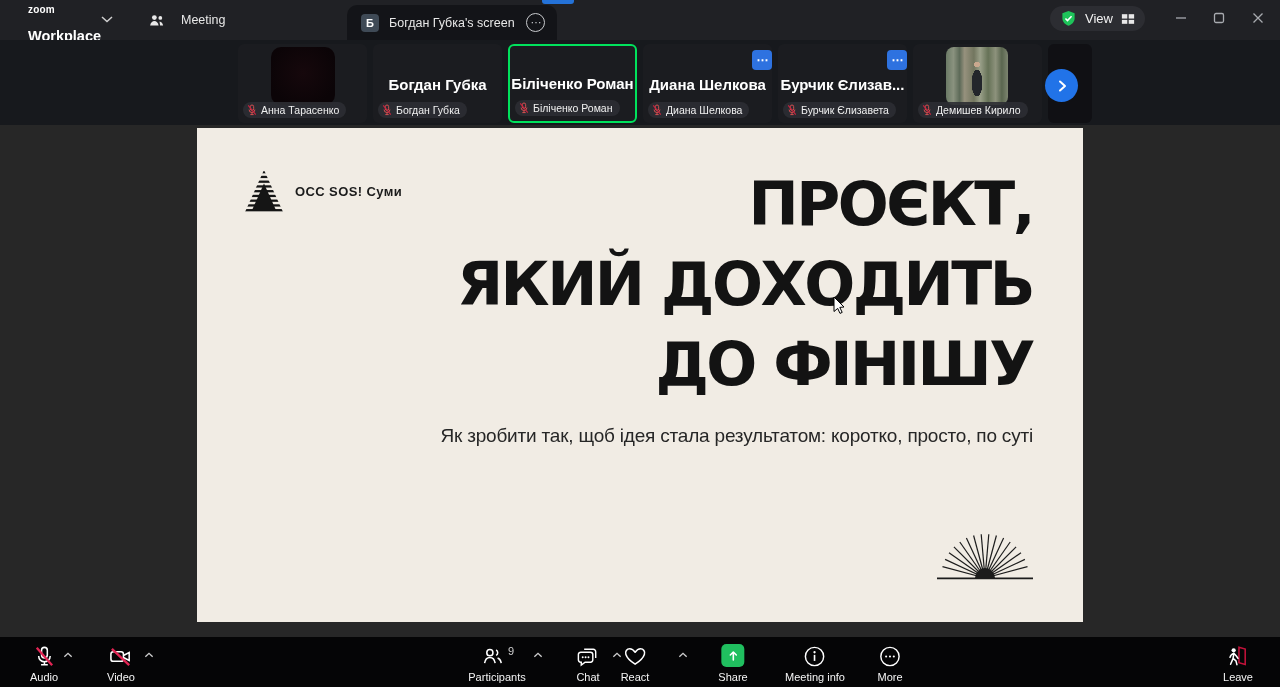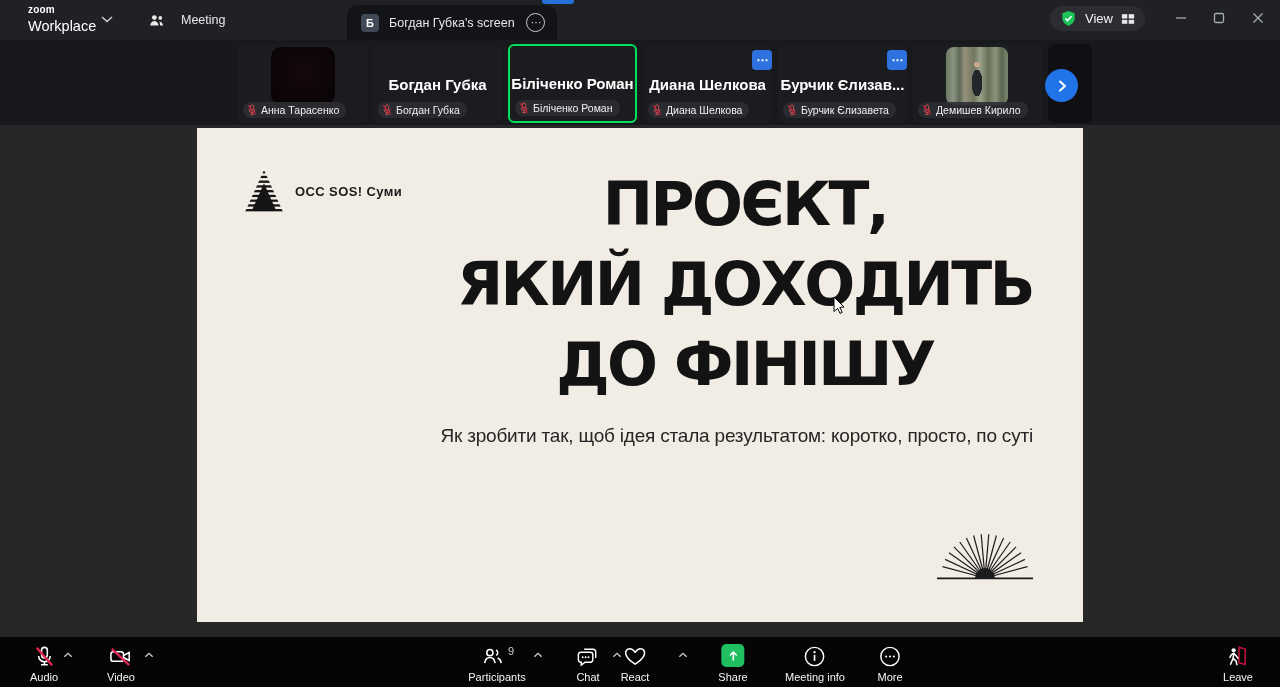--- a/index.html
+++ b/index.html
@@ -7,21 +7,21 @@
   .app {
     position:relative; width:1280px; height:687px; overflow:hidden;
     background:#0369a1; font-family:"Liberation Sans", sans-serif;
     -webkit-font-smoothing:antialiased;
   }
 
   
   .titlebar { position:absolute; top:0; left:0; width:1280px; height:40px; background:#202125; }
   .zoom-logo { position:absolute; left:28px; top:5px; color:#fff; line-height:1; }
   .zoom-logo .z1 { font-size:10px; font-weight:700; letter-spacing:.2px; }
-  .zoom-logo .z2 { font-size:14.5px; font-weight:400; margin-top:4px; }
+  .zoom-logo .z2 { font-size:14.5px; font-weight:700; margin-top:14px; }
   .logo-chev { position:absolute; left:100px; top:14px; width:14px; height:10px; cursor:pointer; }
   .meeting-tab { position:absolute; left:148px; top:0; height:40px; display:flex; align-items:center; gap:16px; color:#e8e8e8; font-size:12.5px; cursor:pointer; }
   .active-tab {
     position:absolute; left:347px; top:5px; width:210px; height:35px;
     background:#131418; border-radius:10px 10px 0 0;
     display:flex; align-items:center; padding:0 12px 0 14px; gap:10px;
   }
   .tab-badge { width:18px; height:18px; border-radius:4px; background:#3f4a56; color:#fff; font-size:11px; font-weight:700; display:flex; align-items:center; justify-content:center; flex:0 0 auto; }
   .tab-title { color:#e8e8e8; font-size:12.5px; flex:1 1 auto; white-space:nowrap; overflow:hidden; }
   .tab-ellipsis { width:19px; height:19px; border:1.3px solid #c7c9cc; border-radius:50%; color:#c7c9cc; font-size:11px; line-height:16px; text-align:center; cursor:pointer; flex:0 0 auto; letter-spacing:-1px; }
@@ -76,21 +76,21 @@
 
   
   .main { position:absolute; top:125px; left:0; width:1280px; height:512px; background:#272727; }
   .slide {
     position:absolute; left:197px; top:3px; width:886px; height:494px;
     background:#f1ece4; color:#141414;
   }
   .brand { position:absolute; left:48px; top:42px; display:flex; align-items:center; gap:12px;text-align:right; }
   .brand-label { font-size:13px; font-weight:800; letter-spacing:.4px; color:#1b1b1b; }
   .slide-title {
-    position:absolute; right:50px; top:36px; text-align:center;
+    position:absolute; right:50px; top:36px; text-align:right;
     font-family:"DejaVu Sans", sans-serif; font-weight:800;
     font-size:60px; line-height:80px; letter-spacing:-2.5px; color:#131313; white-space:nowrap;
   }
   .slide-subtitle {
     position:absolute; right:50px; top:297px; text-align:right;
     font-size:19px; color:#262626; letter-spacing:-.2px; white-space:nowrap;
   }
   .fan { position:absolute; right:50px; bottom:42px; }
   .cursor { position:absolute; left:636px; top:168px; }
 

